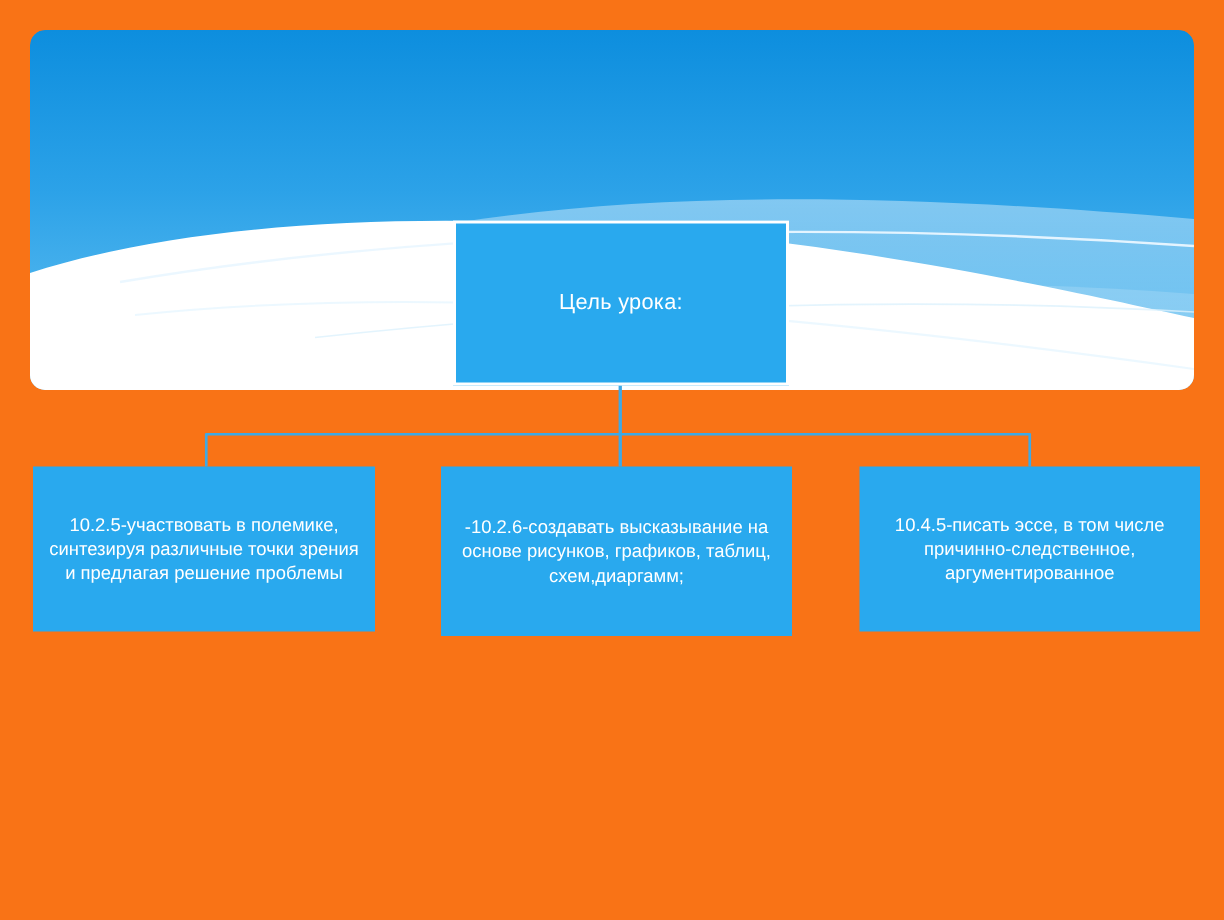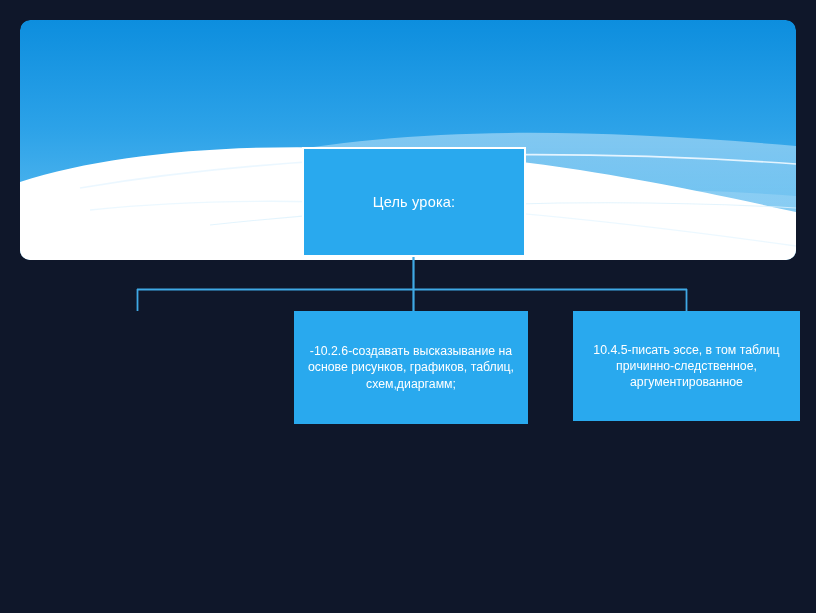--- a/index.html
+++ b/index.html
@@ -14,21 +14,21 @@
     font-family: "Liberation Sans", sans-serif;
     position: relative;
   }
 
   #slide {
     position: absolute;
     left: 0;
     top: 0;
     width: 816px;
     height: 613px;
-    background: #0f172a;
+    background: #f97316;
     overflow: hidden;
   }
 
   
   #banner-wrap {
     position: absolute;
     left: 20px;
     top: 20px;
     width: 776px;
     height: 240px;
@@ -140,26 +140,31 @@
 
     <line x1="137.5" y1="289" x2="137.5" y2="311" stroke="#3FA9E5" stroke-width="1.8"></line>
 
     <line x1="686.5" y1="289" x2="686.5" y2="311" stroke="#3FA9E5" stroke-width="1.8"></line>
   </svg>
 
   <div class="node" id="node-root">
     <span class="node-text">Цель урока:</span>
   </div>
 
+  <div class="node leaf" id="node-left">
+    <div class="node-text">
+      <p>10.2.5-участвовать в полемике, синтезируя различные точки зрения и предлагая решение проблемы</p>
+    </div>
+  </div>
 
   <div class="node leaf" id="node-middle">
     <div class="node-text">
       <p>-10.2.6-создавать высказывание на основе  рисунков, графиков, таблиц, схем,диаргамм;</p>
     </div>
   </div>
 
   <div class="node leaf" id="node-right">
     <div class="node-text">
-      <p>10.4.5-писать эссе, в том таблиц причинно-следственное, аргументированное</p>
+      <p>10.4.5-писать эссе, в том числе причинно-следственное, аргументированное</p>
     </div>
   </div>
 
 </div>
 
 </body></html>

